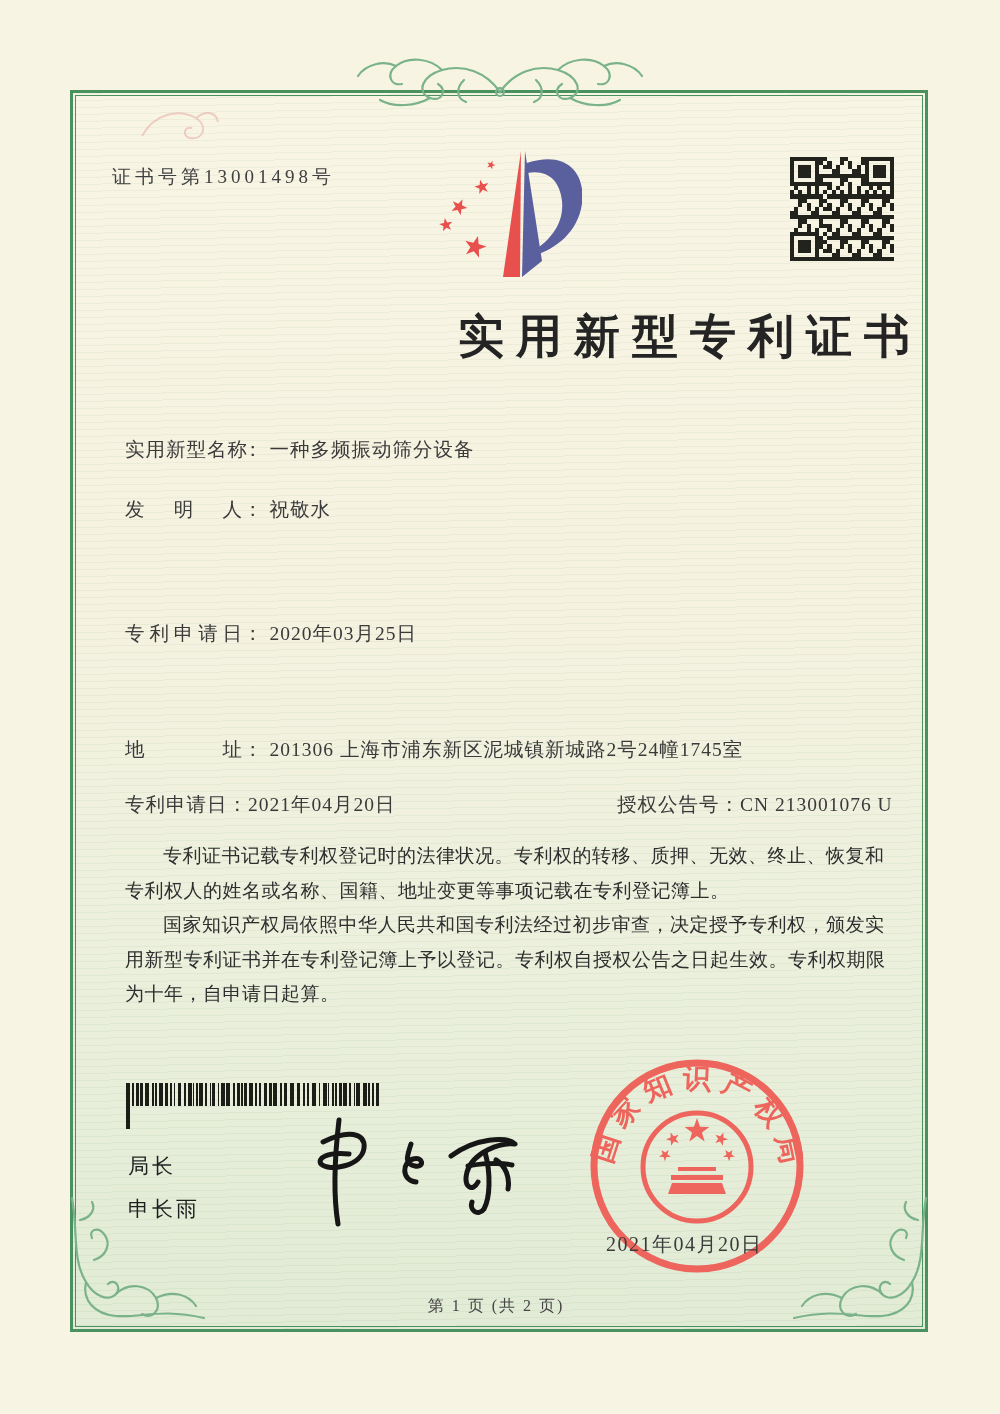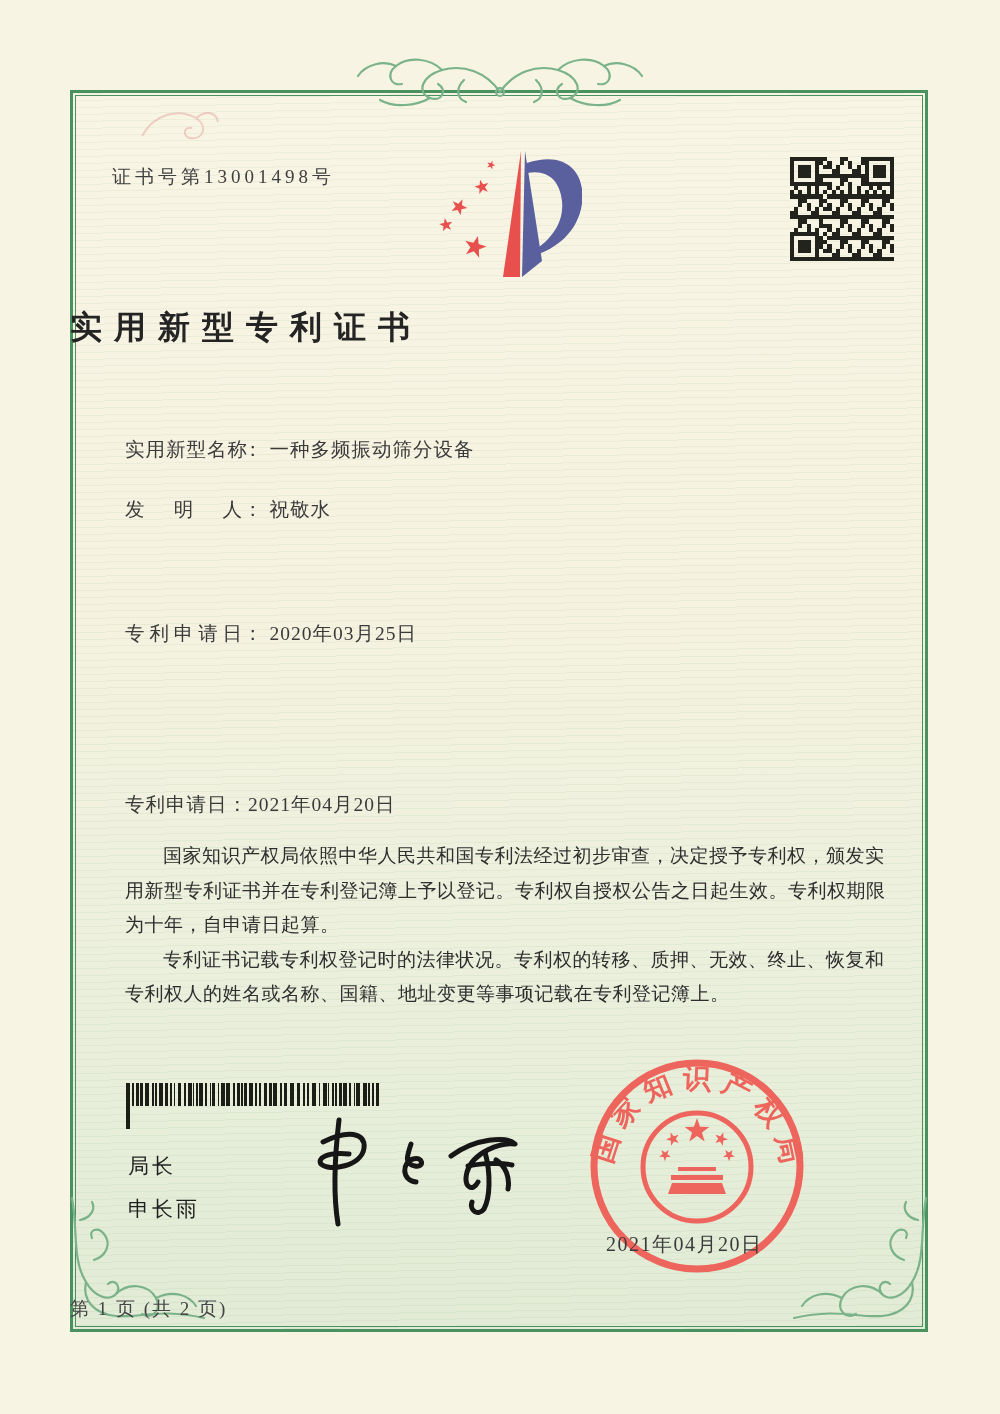--- a/index.html
+++ b/index.html
@@ -17,38 +17,38 @@
       repeating-linear-gradient(179deg, rgba(125,170,125,0.10) 0 1px, rgba(0,0,0,0) 1px 7px),
       linear-gradient(180deg,#f9f5e5 0%,#f5f2e0 42%,#ecf0dd 68%,#e1ebd5 100%);
   }
   .panel::before{content:"";position:absolute;inset:2px;border:1px solid var(--border-green,#4a9160);pointer-events:none;}
   .cert-no{position:absolute;left:112px;top:164px;font-size:19px;letter-spacing:4px;color:#404040;}
   .logo{position:absolute;left:424px;top:143px;width:158px;height:152px;}
   .qr{position:absolute;left:790px;top:157px;width:104px;height:104px;display:grid;
       grid-template-columns:repeat(25,1fr);grid-template-rows:repeat(25,1fr);background:transparent;}
   .qr span{display:block;}
   .qr span.on{background:#23231d;}
-  .title{position:absolute;left:70px;top:306px;width:852px;text-align:left;
-         font-size:32px;font-weight:700;letter-spacing:12px;color:#242424;}
+  .title{position:absolute;left:70px;top:306px;width:852px;text-align:right;
+         font-size:46px;font-weight:700;letter-spacing:12px;color:#242424;}
   .field{position:absolute;left:125px;font-size:19.5px;letter-spacing:1px;color:#3a3a3a;white-space:nowrap;}
   .field .lbl{display:inline-block;width:118px;text-align:justify;text-align-last:justify;vertical-align:bottom;}
   .field .val{padding-left:6px;}
   .grant-no{position:absolute;left:492px;top:0;}
   .paras{position:absolute;left:125px;top:839px;width:762px;font-size:19px;line-height:34.5px;color:#2e2e2e;letter-spacing:0.5px;}
   .paras p{margin:0;text-indent:2em;}
   .barcode{position:absolute;left:126px;top:1083px;width:260px;height:23px;font-size:0;}
   .barcode span{display:inline-block;height:100%;background:#1d1d17;}
   .director{position:absolute;left:128px;top:1144px;font-family:"Liberation Sans","DejaVu Sans",sans-serif;
             font-size:21px;letter-spacing:3px;color:#1f1f1f;font-weight:500;line-height:43px;}
   .signature{position:absolute;left:263px;top:1114px;width:258px;height:120px;}
   .seal{position:absolute;left:586px;top:1055px;width:222px;height:222px;opacity:.92;}
   .seal-arc{font-size:28px;font-weight:700;letter-spacing:9px;fill:var(--seal-red,#ee5a52);
             font-family:"Liberation Serif","DejaVu Serif",serif;}
   .seal-date{position:absolute;left:606px;top:1231px;font-size:20px;letter-spacing:1.5px;color:#3b3b3b;z-index:5;}
-  .page-indicator{position:absolute;left:70px;top:1296px;width:852px;text-align:left;font-size:19px;color:#454545;letter-spacing:2px;}
+  .page-indicator{position:absolute;left:70px;top:1296px;width:852px;text-align:center;font-size:16px;color:#454545;letter-spacing:2px;}
   .back-note{position:absolute;left:0;top:1354px;width:1000px;text-align:center;font-size:19px;color:#2f2f2f;letter-spacing:3px;}
   .flourish{position:absolute;width:148px;height:148px;}
   .flourish.bl{left:62px;top:1190px;}
   .flourish.br{left:788px;top:1190px;transform:scaleX(-1);}
   .dragon-band{position:absolute;left:344px;top:54px;width:312px;height:66px;}
   .pink-orn{position:absolute;left:134px;top:96px;width:86px;height:58px;opacity:.45;}
   svg .grn{stroke:var(--flourish-green,#79b289);fill:none;stroke-width:2.2;stroke-linecap:round;}
 </style>
 </head>
 <body>
@@ -731,28 +731,32 @@
 
   <div class="field" style="top:436px">
     <span class="lbl">实用新型名称</span><span>：</span><span class="val">一种多频振动筛分设备</span>
   </div>
   <div class="field" style="top:496px">
     <span class="lbl">发明人</span><span>：</span><span class="val">祝敬水</span>
   </div>
   <div class="field" style="top:620px">
     <span class="lbl">专利申请日</span><span>：</span><span class="val">2020年03月25日</span>
   </div>
+  <div class="field" style="top:736px">
+    <span class="lbl">地址</span><span>：</span><span class="val">201306 上海市浦东新区泥城镇新城路2号24幢1745室</span>
+  </div>
 
   <div class="field" style="top:791px;width:770px">
     <span>专利申请日：</span><span>2021年04月20日</span>
+    <span class="grant-no" style="position:absolute"><span>授权公告号：</span><span>CN 213001076 U</span></span>
   </div>
 
   <div class="paras">
+    <p>专利证书记载专利权登记时的法律状况。专利权的转移、质押、无效、终止、恢复和专利权人的姓名或名称、国籍、地址变更等事项记载在专利登记簿上。</p>
     <p>国家知识产权局依照中华人民共和国专利法经过初步审查，决定授予专利权，颁发实用新型专利证书并在专利登记簿上予以登记。专利权自授权公告之日起生效。专利权期限为十年，自申请日起算。</p>
-    <p>专利证书记载专利权登记时的法律状况。专利权的转移、质押、无效、终止、恢复和专利权人的姓名或名称、国籍、地址变更等事项记载在专利登记簿上。</p>
   </div>
 
   <div class="barcode"><span style="width:4px;margin-right:2px"></span><span style="width:2px;margin-right:2px"></span><span style="width:3px;margin-right:1px"></span><span style="width:3px;margin-right:2px"></span><span style="width:4px;margin-right:3px"></span><span style="width:2px;margin-right:1px"></span><span style="width:2px;margin-right:2px"></span><span style="width:4px;margin-right:2px"></span><span style="width:3px;margin-right:2px"></span><span style="width:2px;margin-right:2px"></span><span style="width:1px;margin-right:3px"></span><span style="width:3px;margin-right:3px"></span><span style="width:2px;margin-right:2px"></span><span style="width:4px;margin-right:1px"></span><span style="width:1px;margin-right:2px"></span><span style="width:2px;margin-right:1px"></span><span style="width:4px;margin-right:2px"></span><span style="width:2px;margin-right:3px"></span><span style="width:1px;margin-right:1px"></span><span style="width:3px;margin-right:3px"></span><span style="width:1px;margin-right:2px"></span><span style="width:4px;margin-right:1px"></span><span style="width:4px;margin-right:3px"></span><span style="width:2px;margin-right:2px"></span><span style="width:3px;margin-right:1px"></span><span style="width:2px;margin-right:1px"></span><span style="width:3px;margin-right:2px"></span><span style="width:4px;margin-right:2px"></span><span style="width:2px;margin-right:2px"></span><span style="width:2px;margin-right:3px"></span><span style="width:3px;margin-right:2px"></span><span style="width:3px;margin-right:1px"></span><span style="width:4px;margin-right:3px"></span><span style="width:2px;margin-right:2px"></span><span style="width:3px;margin-right:3px"></span><span style="width:4px;margin-right:3px"></span><span style="width:3px;margin-right:3px"></span><span style="width:2px;margin-right:2px"></span><span style="width:2px;margin-right:3px"></span><span style="width:4px;margin-right:3px"></span><span style="width:1px;margin-right:3px"></span><span style="width:4px;margin-right:1px"></span><span style="width:1px;margin-right:3px"></span><span style="width:2px;margin-right:1px"></span><span style="width:2px;margin-right:2px"></span><span style="width:3px;margin-right:1px"></span><span style="width:4px;margin-right:2px"></span><span style="width:2px;margin-right:3px"></span><span style="width:1px;margin-right:1px"></span><span style="width:4px;margin-right:3px"></span><span style="width:4px;margin-right:1px"></span><span style="width:2px;margin-right:2px"></span><span style="width:2px;margin-right:2px"></span><span style="width:3px;margin-right:3px"></span><span style="width:4px;margin-right:3px"></span></div>
 
   <div class="director">
     <div>局长</div>
     <div>申长雨</div>
   </div>
 
   <svg class="signature" viewBox="0 0 258 120">

